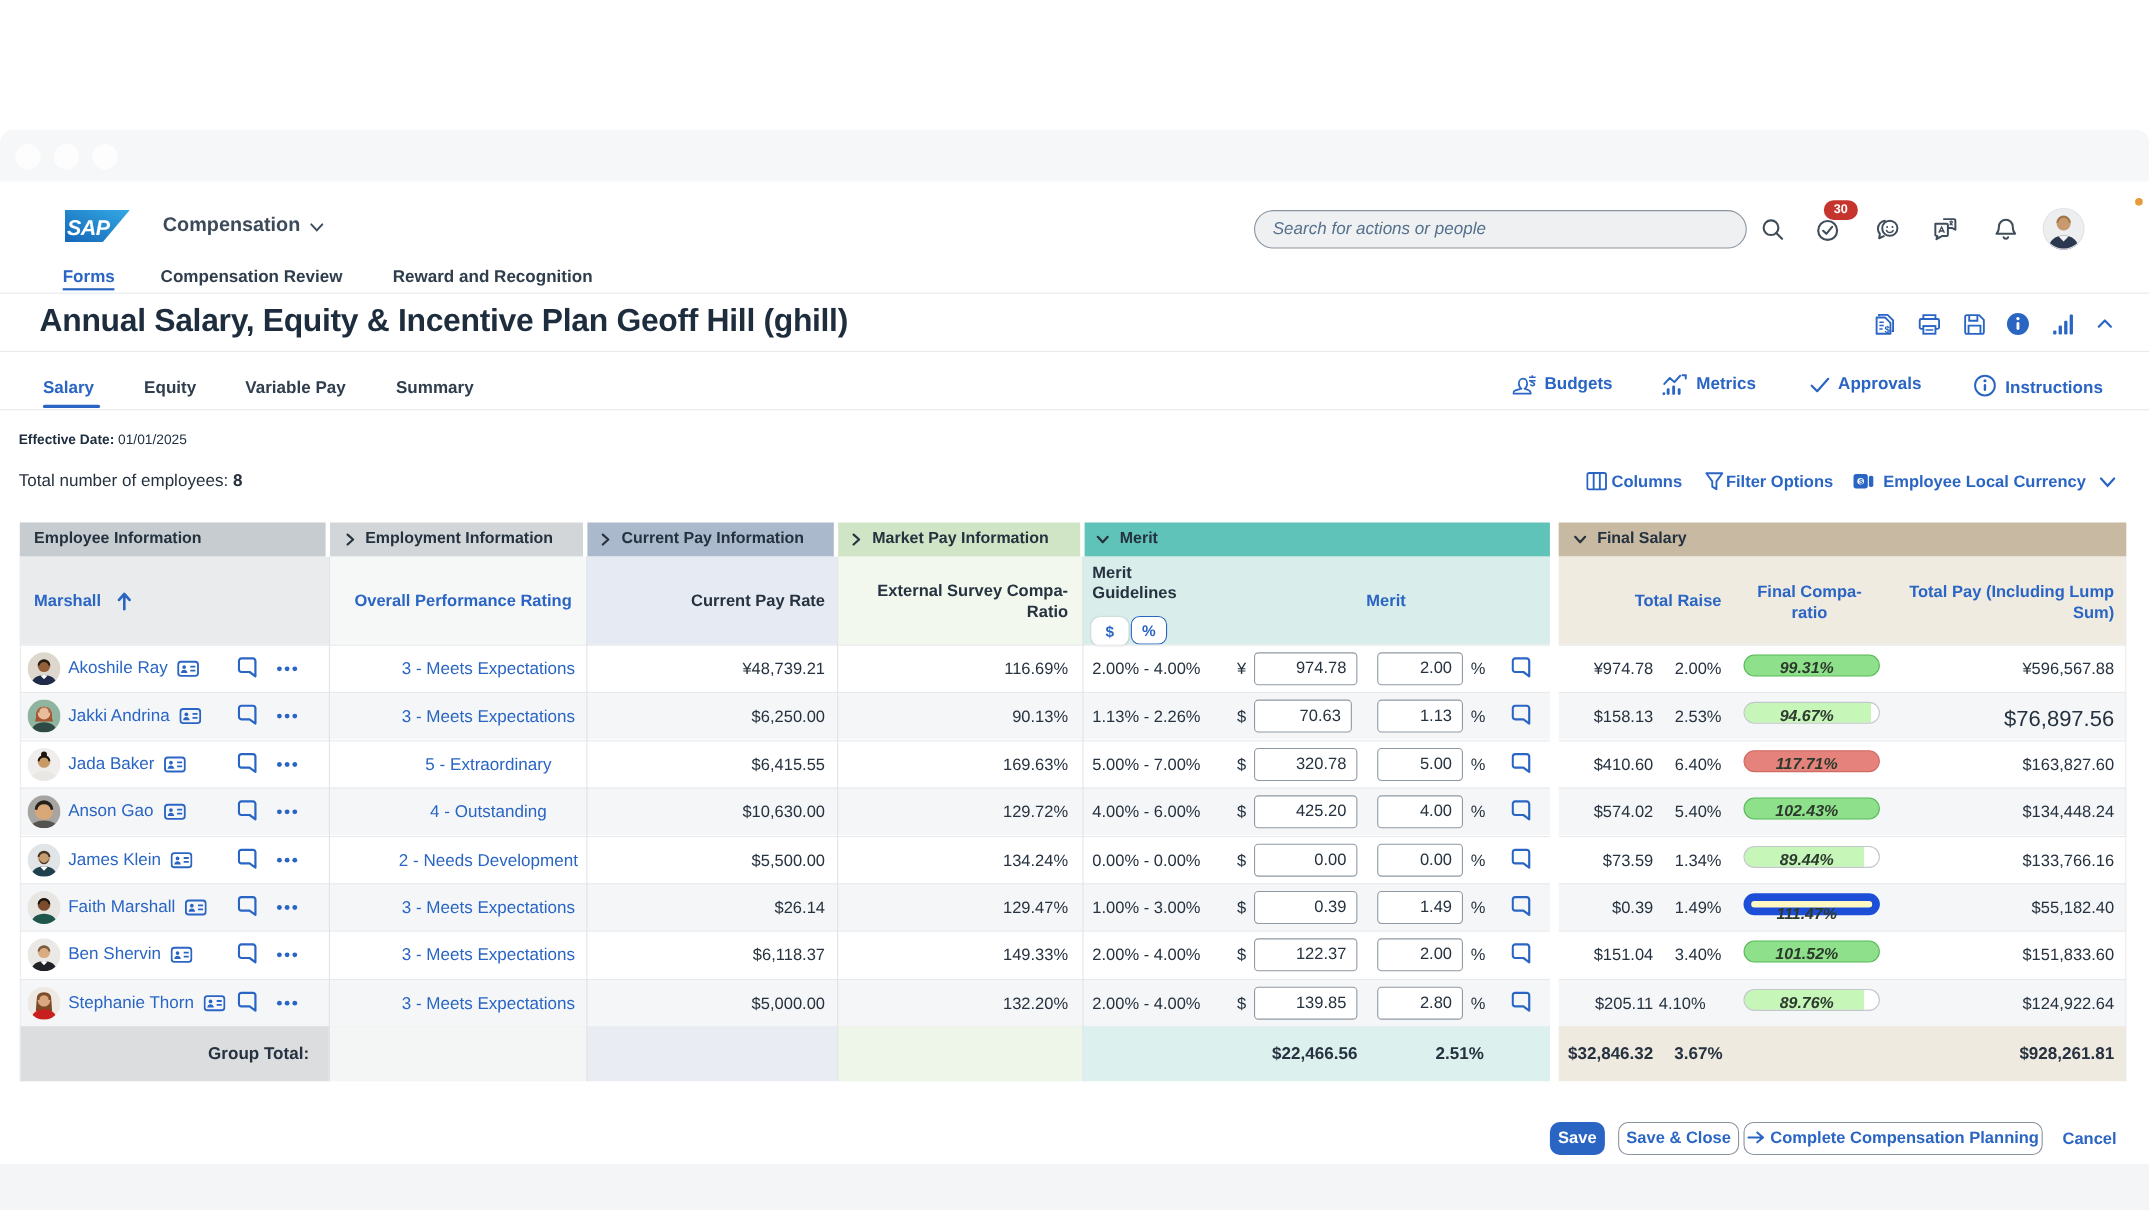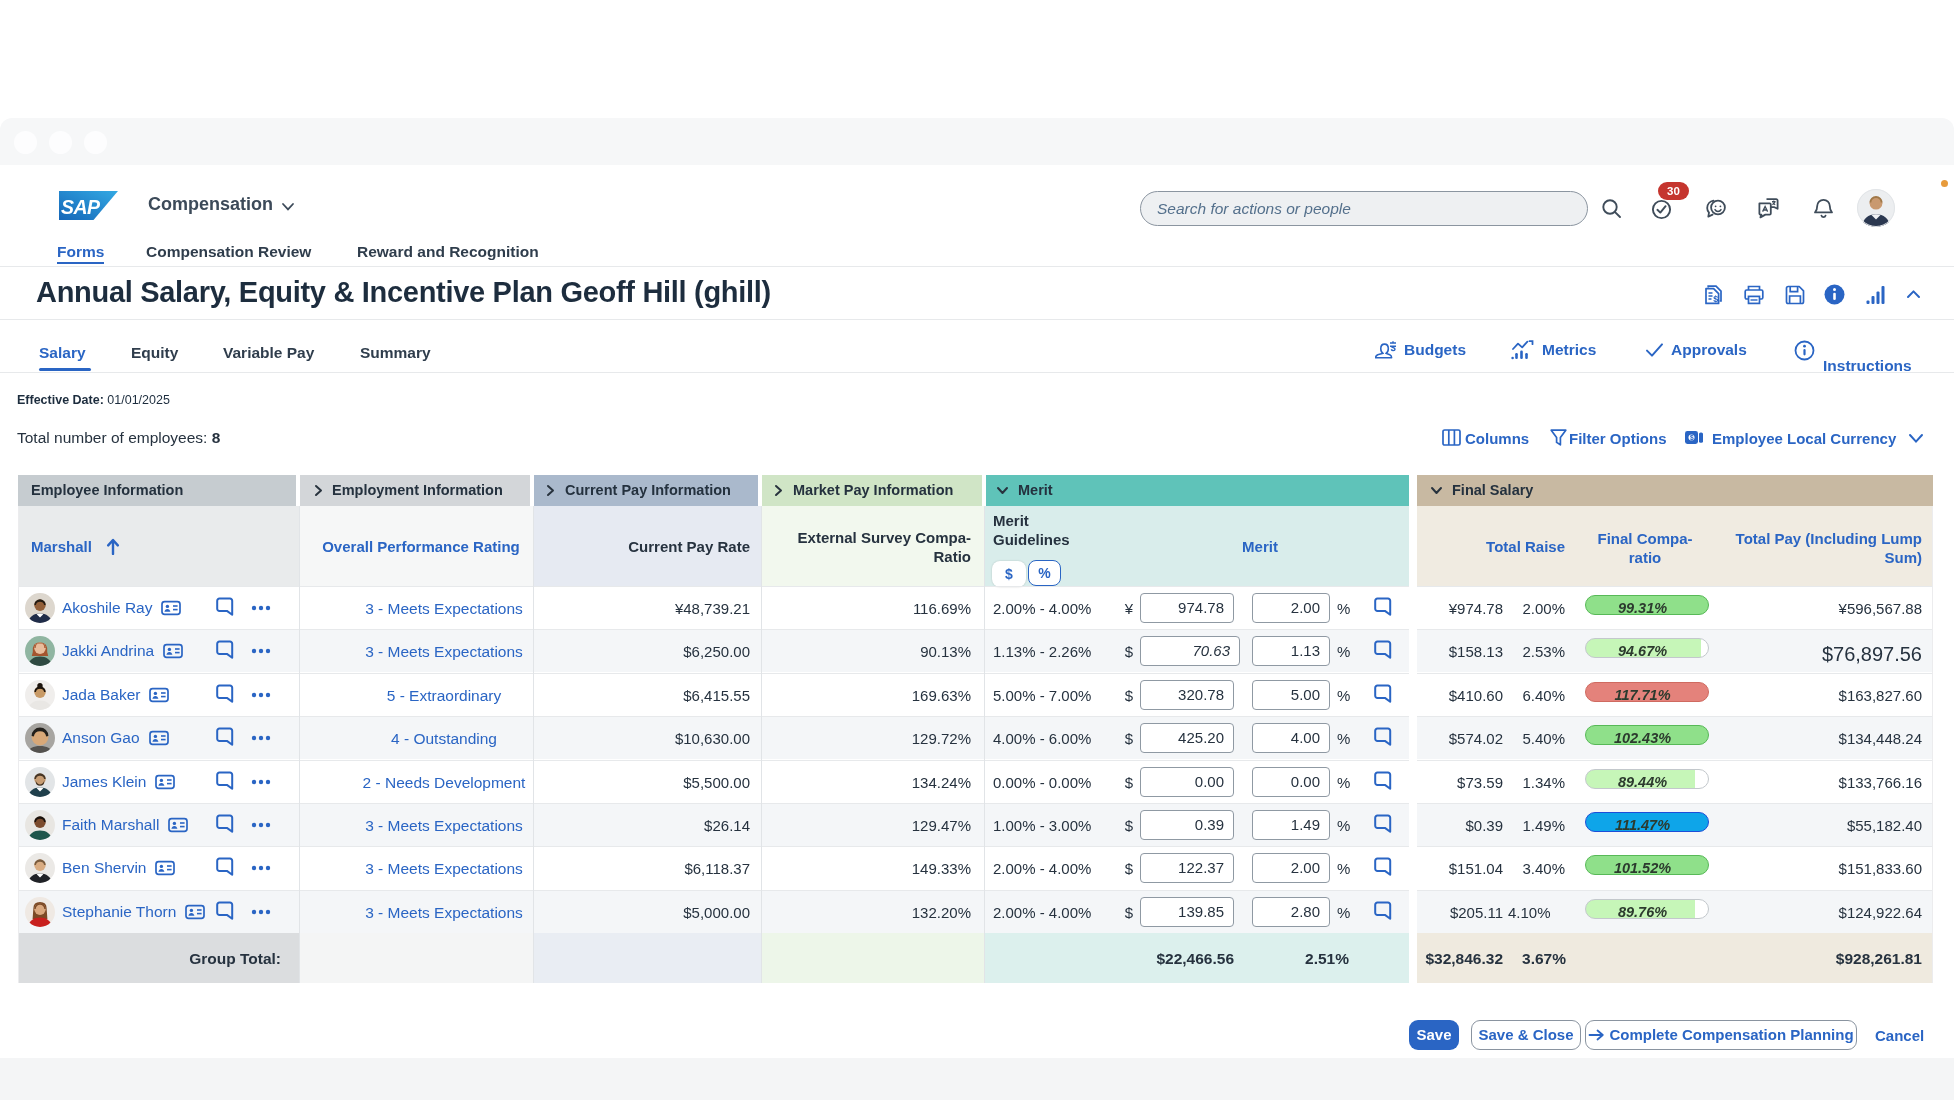--- a/index.html
+++ b/index.html
@@ -135,21 +135,21 @@
 <div class="abs" style="left:1542px;top:341px;font-size:15.5px;font-weight:700;color:#2a65c4;">Metrics</div>
 <svg class="abs" style="left:1645px;top:342px;" width="19" height="16" viewBox="0 0 19 16">
       <path d="M2 8.6 L7 13.6 L17 2.4" fill="none" stroke="#2a65c4" stroke-width="2" stroke-linecap="round" stroke-linejoin="round"></path>
     </svg>
 <div class="abs" style="left:1671px;top:341px;font-size:15.5px;font-weight:700;color:#2a65c4;">Approvals</div>
 <svg class="abs" style="left:1794px;top:340px;" width="21" height="21" viewBox="0 0 21 21">
 <circle cx="10.5" cy="10.5" r="9" fill="none" stroke="#2a65c4" stroke-width="1.8"></circle>
 <rect x="9.4" y="9" width="2.2" height="6.4" rx="1.1" fill="#2a65c4"></rect>
 <circle cx="10.5" cy="6.2" r="1.4" fill="#2a65c4"></circle>
     </svg>
-<div class="abs" style="left:1823px;top:357px;font-size:15.5px;font-weight:700;color:#2a65c4;">Instructions</div>
+<div class="abs" style="left:1823px;top:344px;font-size:15.5px;font-weight:700;color:#2a65c4;">Instructions</div>
 <div class="hline abs" style="left:0;top:372px;width:1954px;"></div>
 <div class="abs" style="left:17px;top:393px;font-size:12.5px;color:#1d2d3e;"><span class="b">Effective Date:</span> 01/01/2025</div>
 <div class="abs" style="left:17px;top:429px;font-size:15.5px;color:#26323f;">Total number of employees: <span class="b">8</span></div>
 <svg class="abs" style="left:1442px;top:429px;" width="19" height="17" viewBox="0 0 19 17">
 <rect x="1" y="1" width="17" height="15" rx="1.6" fill="none" stroke="#2a65c4" stroke-width="1.7"></rect>
 <line x1="6.8" y1="1" x2="6.8" y2="16" stroke="#2a65c4" stroke-width="1.7"></line>
 <line x1="12.4" y1="1" x2="12.4" y2="16" stroke="#2a65c4" stroke-width="1.7"></line>
     </svg>
 <div class="abs" style="left:1465px;top:430px;font-size:15px;font-weight:700;color:#2a65c4;">Columns</div>
 <svg class="abs" style="left:1550px;top:429px;" width="17" height="17" viewBox="0 0 17 17">
@@ -292,21 +292,21 @@
 <svg class="abs" style="left:251px;top:648px;" width="20" height="6" viewBox="0 0 20 6">
       <circle cx="3" cy="3" r="2.2" fill="#2a65c4"></circle>
       <circle cx="10" cy="3" r="2.2" fill="#2a65c4"></circle>
       <circle cx="17" cy="3" r="2.2" fill="#2a65c4"></circle>
     </svg>
 <div class="abs" style="left:327px;top:643px;width:234px;font-size:15.5px;color:#2a65c4;text-align:center;">3 - Meets Expectations</div>
 <div class="abs" style="left:533px;top:643px;width:217px;text-align:right;font-size:15px;color:#26323f;">$6,250.00</div>
 <div class="abs" style="left:761px;top:643px;width:210px;text-align:right;font-size:15px;color:#26323f;">90.13%</div>
 <div class="abs" style="left:993px;top:643px;font-size:15px;color:#26323f;">1.13% - 2.26%</div>
 <div class="abs" style="left:1100px;top:643px;width:33px;text-align:right;font-size:15px;color:#26323f;">$</div>
-<div class="inputbox abs" style="left:1140px;top:636px;width:100px;font-style:italic;">70.63</div>
+<div class="inputbox abs" style="left:1140px;top:636px;width:89px;">70.63</div>
 <div class="inputbox abs" style="left:1252px;top:636px;width:78px;">1.13</div>
 <div class="abs" style="left:1337px;top:643px;font-size:15px;color:#26323f;">%</div>
 <svg class="abs" style="left:1374px;top:640px;" width="19" height="21" viewBox="0 0 19 21">
 <path d="M3.4 1.6 H14 A2.2 2.2 0 0 1 16.2 3.8 V17.8 L10.9 13.9 H3.4 A2.2 2.2 0 0 1 1.2 11.7 V3.8 A2.2 2.2 0 0 1 3.4 1.6 Z" fill="none" stroke="#2a65c4" stroke-width="2" stroke-linejoin="round"></path>
     </svg>
 <div class="abs" style="left:1425px;top:643px;width:78px;text-align:right;font-size:15px;color:#26323f;">$158.13</div>
 <div class="abs" style="left:1508px;top:643px;width:57px;text-align:right;font-size:15px;color:#26323f;">2.53%</div>
 <div class="pill abs" style="left:1585px;top:638px;background:linear-gradient(to right,#c6f6b8 0 94%,#fff 94%);border:1px solid #c3c8cc;">94.67%</div>
 <div class="abs" style="left:1700px;top:643px;width:222px;text-align:right;font-size:20px;color:#26323f;">$76,897.56</div>
 <svg class="abs" style="left:25px;top:680px;" width="30" height="30" viewBox="0 0 30 30">
@@ -491,21 +491,21 @@
 <div class="abs" style="left:993px;top:817px;font-size:15px;color:#26323f;">1.00% - 3.00%</div>
 <div class="abs" style="left:1100px;top:817px;width:33px;text-align:right;font-size:15px;color:#26323f;">$</div>
 <div class="inputbox abs" style="left:1140px;top:810px;width:94px;">0.39</div>
 <div class="inputbox abs" style="left:1252px;top:810px;width:78px;">1.49</div>
 <div class="abs" style="left:1337px;top:817px;font-size:15px;color:#26323f;">%</div>
 <svg class="abs" style="left:1374px;top:814px;" width="19" height="21" viewBox="0 0 19 21">
 <path d="M3.4 1.6 H14 A2.2 2.2 0 0 1 16.2 3.8 V17.8 L10.9 13.9 H3.4 A2.2 2.2 0 0 1 1.2 11.7 V3.8 A2.2 2.2 0 0 1 3.4 1.6 Z" fill="none" stroke="#2a65c4" stroke-width="2" stroke-linejoin="round"></path>
     </svg>
 <div class="abs" style="left:1425px;top:817px;width:78px;text-align:right;font-size:15px;color:#26323f;">$0.39</div>
 <div class="abs" style="left:1508px;top:817px;width:57px;text-align:right;font-size:15px;color:#26323f;">1.49%</div>
-<div class="pill abs" style="left:1585px;top:812px;background:#0ea5e9;border:1px solid #1d4ed8;">111.47%</div>
+<div class="pill abs" style="left:1585px;top:812px;background:#fef9c3;border:7px solid #1d4ed8;">111.47%</div>
 <div class="abs" style="left:1700px;top:817px;width:222px;text-align:right;font-size:15px;color:#26323f;">$55,182.40</div>
 <svg class="abs" style="left:25px;top:853px;" width="30" height="30" viewBox="0 0 30 30">
       <defs>
         <clipPath id="ac6">
           <circle cx="15" cy="15" r="15"></circle>
         </clipPath>
       </defs>
       <circle cx="15" cy="15" r="15" fill="#ebe9e6"></circle>
       <g clip-path="url(#ac6)">
         <circle cx="15" cy="12.3" r="5.7" fill="#d9ac82"></circle>

